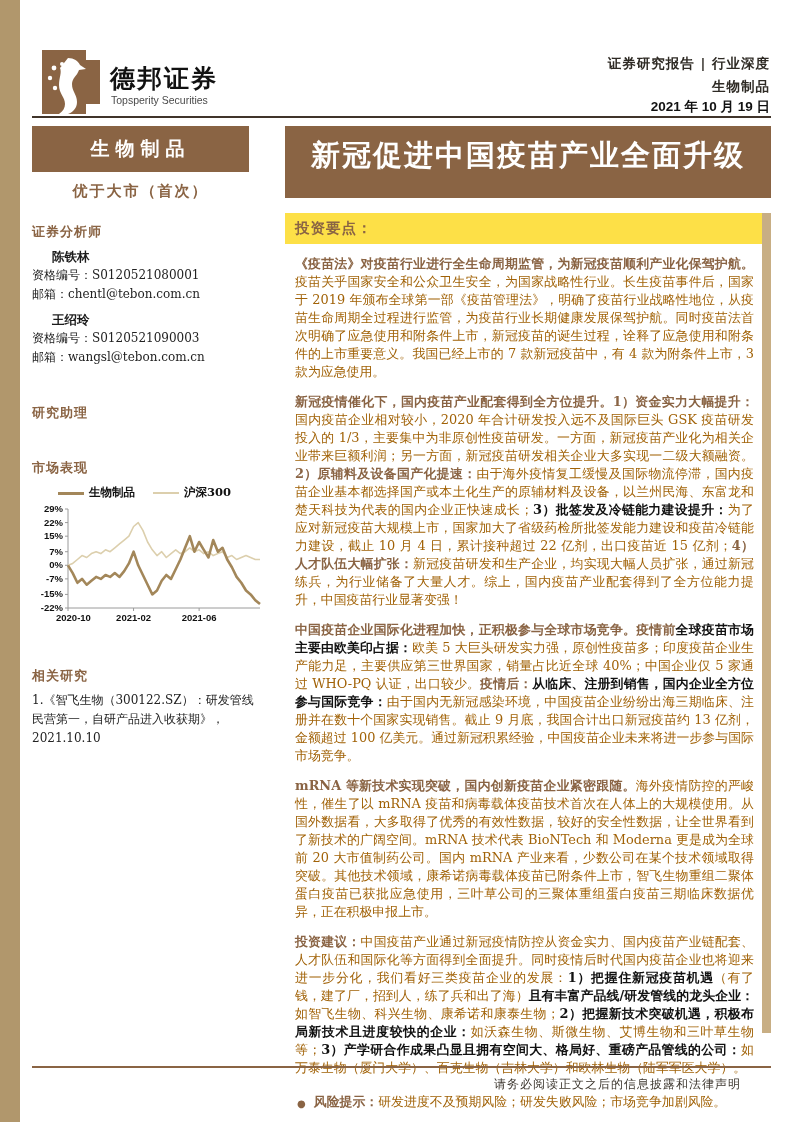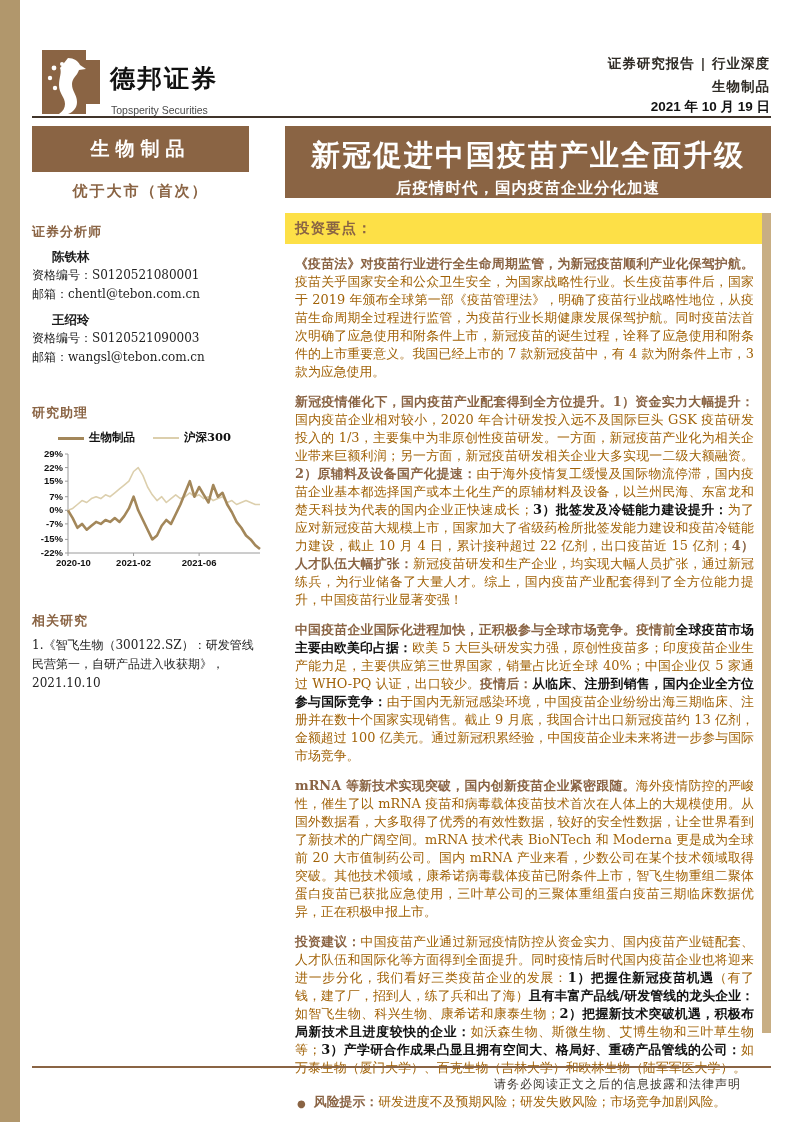--- a/index.html
+++ b/index.html
@@ -8,21 +8,21 @@
     font-family:"DejaVu Serif","Liberation Serif",serif;color:#1c1c1c;
   }
   .abs{position:absolute;}
   
   .left-strip{left:0;top:0;width:20px;height:1122px;background:#b1976c;}
   .right-strip{left:762px;top:213px;width:9px;height:820px;background:#c8ae84;}
 
   
   .logo-box{left:38px;top:50px;width:62px;height:64px;}
   .brand-cn{left:110px;top:62px;font-family:"Liberation Sans",sans-serif;font-size:25px;font-weight:bold;color:#111;letter-spacing:2px;}
-  .brand-en{left:111px;top:104px;font-family:"Liberation Sans",sans-serif;font-size:10.5px;color:#4a4a4a;}
+  .brand-en{left:111px;top:94px;font-family:"Liberation Sans",sans-serif;font-size:10.5px;color:#4a4a4a;}
   .hdr-meta{right:23px;text-align:right;color:#2e2a24;font-weight:bold;font-size:13.5px;letter-spacing:1px;}
   .hdr-meta1{top:55px;}
   .hdr-meta2{top:78px;}
   .hdr-date{right:23px;top:98px;text-align:right;font-family:"Liberation Sans",sans-serif;font-weight:bold;font-size:13.5px;color:#111;}
   .hdr-rule{left:32px;top:116px;width:739px;height:2px;background:#40342a;}
 
   
   .industry-box{left:32px;top:126px;width:217px;height:46px;background:#8a6444;color:#fff;
     display:flex;align-items:center;justify-content:center;font-size:19px;font-weight:bold;letter-spacing:6px;}
   .rating{left:32px;top:182px;width:217px;text-align:center;color:#8a6444;font-weight:bold;font-size:15px;letter-spacing:2px;}
@@ -84,39 +84,39 @@
 <div class="abs brand-en">Topsperity Securities</div>
 <div class="abs hdr-meta hdr-meta1">证券研究报告 | 行业深度</div>
 <div class="abs hdr-meta hdr-meta2">生物制品</div>
 <div class="abs hdr-date">2021 年 10 月 19 日</div>
 <div class="abs hdr-rule"></div>
 
 <div class="abs industry-box">生物制品</div>
 <div class="abs rating">优于大市（首次）</div>
 <div class="abs title-banner">
   <div class="report-title">新冠促进中国疫苗产业全面升级</div>
-  <div class="report-subtitle">后疫情时代，国内疫苗企业分化加速</div>
 </div>
 
 <div class="abs sidebar">
   <div class="side-h">证券分析师</div>
 
   <div>
     <div class="analyst-name">陈铁林</div>
     <div class="analyst-row">资格编号：S0120521080001</div>
     <div class="analyst-row">邮箱：chentl@tebon.com.cn</div>
   </div>
   <div>
     <div class="analyst-name">王绍玲</div>
     <div class="analyst-row">资格编号：S0120521090003</div>
     <div class="analyst-row">邮箱：wangsl@tebon.com.cn</div>
   </div>
 
   <div class="side-h sec-assistant">研究助理</div>
 
+  <div class="side-h sec-market">市场表现</div>
 
   <div class="legend">
     <span><span class="sw sw-dark"></span><span>生物制品</span></span>
     <span><span class="sw sw-light"></span><span>沪深300</span></span>
   </div>
   <div class="chart-box"><svg width="232" height="122" viewBox="0 0 232 122">
         <line x1="36" y1="5" x2="36" y2="104" stroke="#9a9a9a" stroke-width="1"></line>
         <line x1="36" y1="104" x2="228" y2="104" stroke="#9a9a9a" stroke-width="1"></line>
         <line x1="33" y1="5" x2="36" y2="5" stroke="#9a9a9a" stroke-width="1"></line>
         <text x="31" y="8" text-anchor="end" font-size="9.5" font-weight="bold" fill="#111">29%</text>

